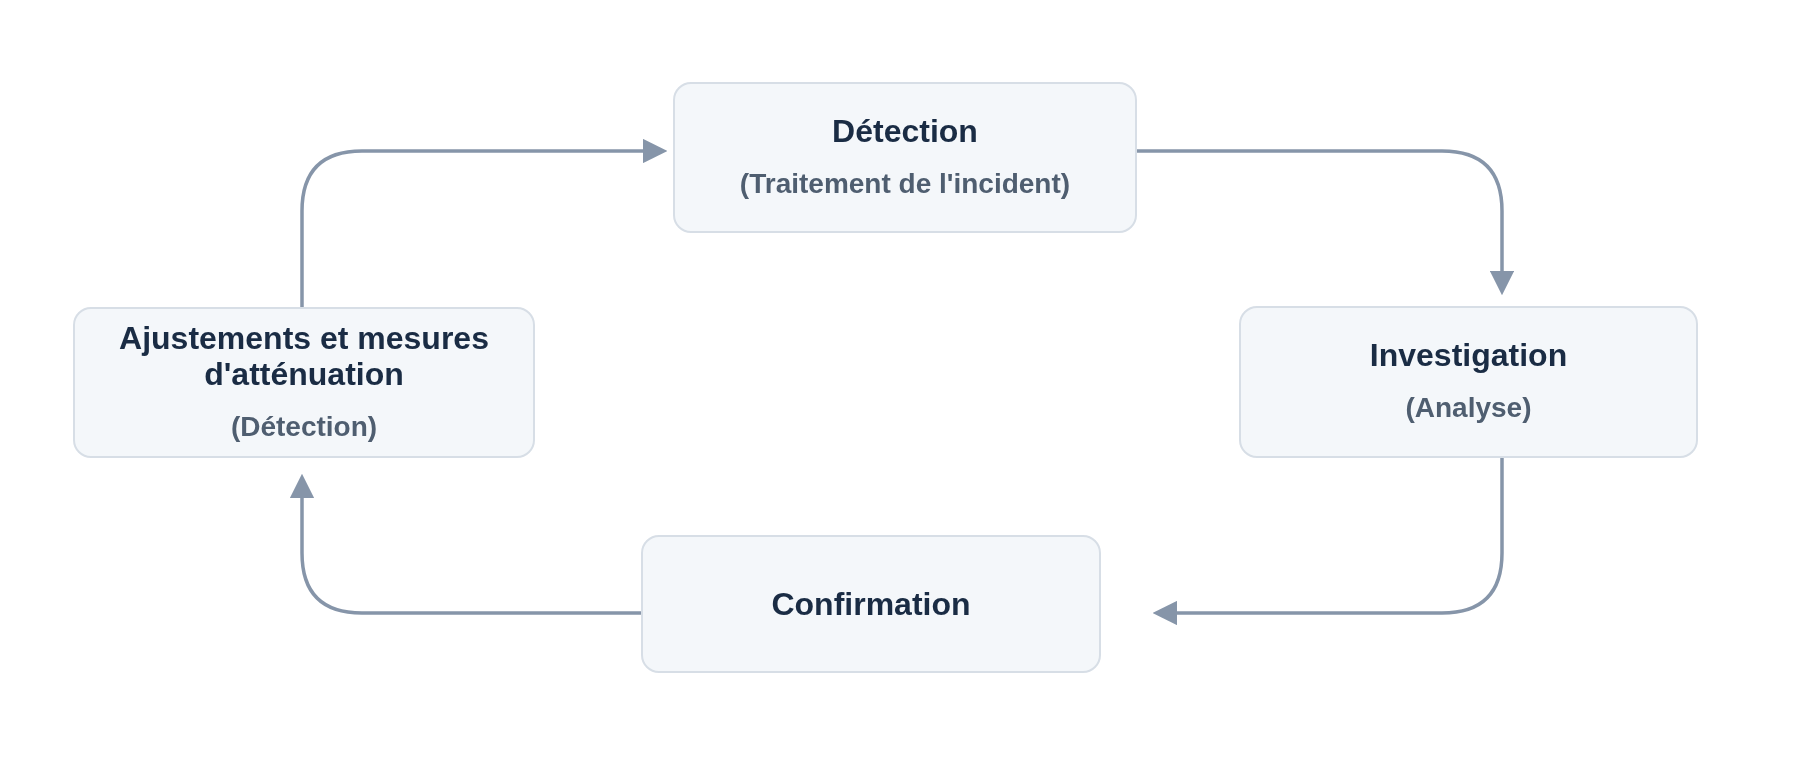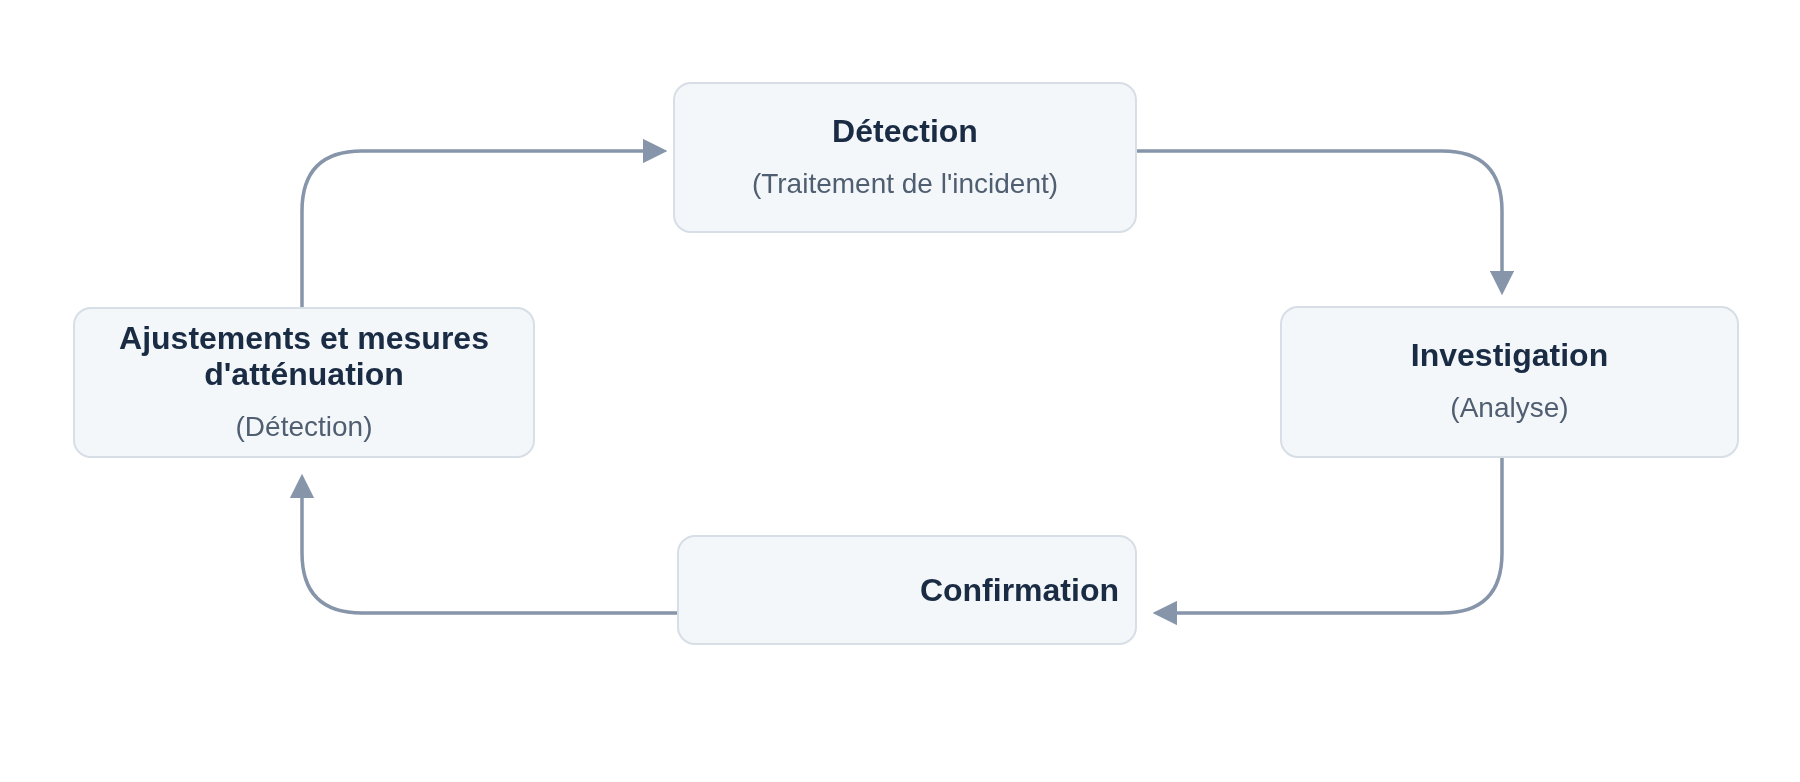--- a/index.html
+++ b/index.html
@@ -42,27 +42,27 @@
   }
   .node-title {
     color: #1a2c44;
     font-size: 32px;
     font-weight: bold;
     line-height: 1.15;
   }
   .node-subtitle {
     color: #4f5e70;
     font-size: 28px;
-    font-weight: normal;
+    font-weight: bold;
     line-height: 1.3;
     margin-top: 16px;
   }
   #node-detection     { left: 673px;  top: 82px;  width: 464px; height: 151px; }
-  #node-investigation { left: 1280px; top: 306px; width: 459px; height: 152px; }
-  #node-confirmation  { left: 677px;  top: 535px; width: 460px; height: 110px; align-items: flex-end; }
+  #node-investigation { left: 1239px; top: 306px; width: 459px; height: 152px; }
+  #node-confirmation  { left: 641px;  top: 535px; width: 460px; height: 138px; }
   #node-ajustements   { left: 73px;   top: 307px; width: 462px; height: 151px; }
 </style>
 </head>
 <body>
 
 <div class="canvas">
 
   <svg class="edges" viewBox="0 0 1800 782" aria-hidden="true">
     <defs>
       <marker id="arrowhead" viewBox="0 0 10 10" refX="0.5" refY="5" markerWidth="7" markerHeight="7" orient="auto">

